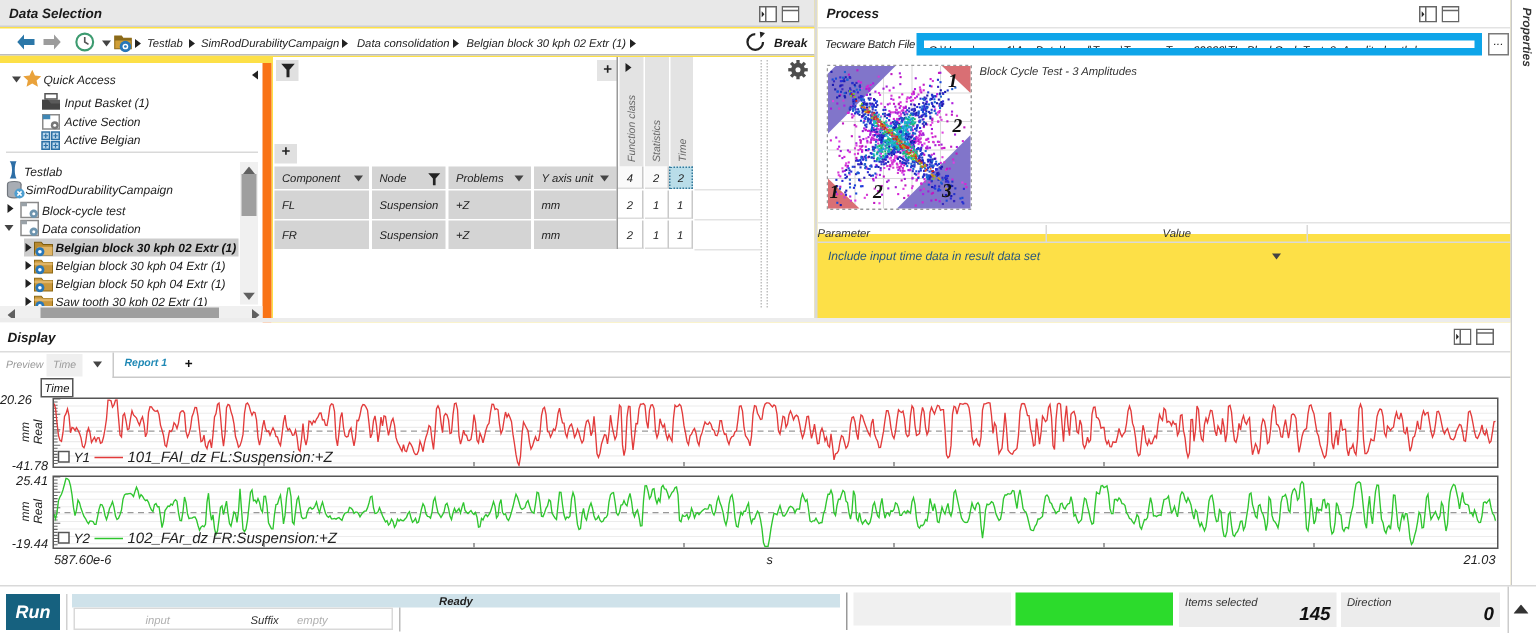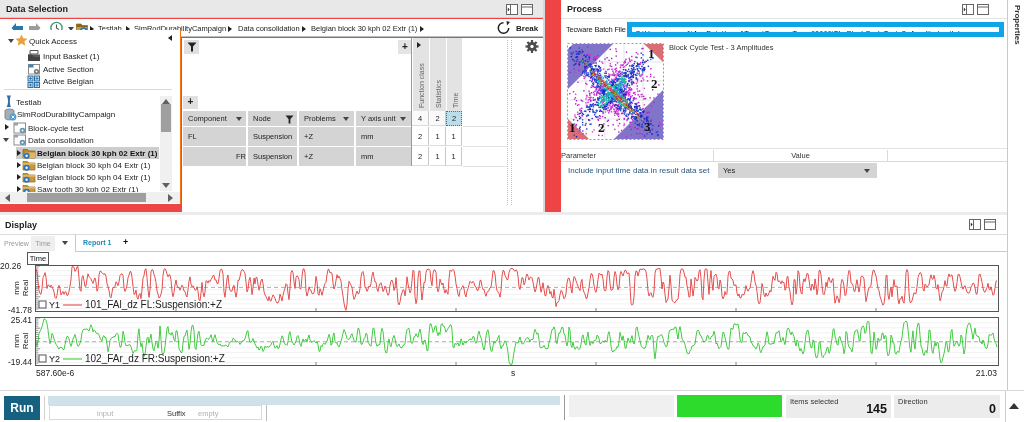--- a/index.html
+++ b/index.html
@@ -1,16 +1,16 @@
 <!DOCTYPE html>
 <html><head><meta charset="utf-8"><style>
 * { margin:0; padding:0; box-sizing:border-box; }
 html,body { width:1024px; height:422px; overflow:hidden; }
 body { font-family:"Liberation Sans", sans-serif; background:#fff; color:#222; }
-#root { position:relative; width:1024px; height:422px; background:#ef4444; }
+#root { position:relative; width:1024px; height:422px; background:#fde047;font-style:italic; }
 .abs { position:absolute; }
 .t8 { font-size:8px; }
 .t7 { font-size:7.5px; }
 .bold { font-weight:bold; }
 .caret-d { width:0; height:0; border-left:3.5px solid transparent; border-right:3.5px solid transparent; border-top:4px solid #444; display:inline-block; }
 .caret-r { width:0; height:0; border-top:3px solid transparent; border-bottom:3px solid transparent; border-left:4px solid #222; display:inline-block; }
 .caret-l { width:0; height:0; border-top:3px solid transparent; border-bottom:3px solid transparent; border-right:4px solid #222; display:inline-block; }
 .cell { position:absolute; background:#d4d4d4; font-size:7.5px; color:#222; padding-left:5px; }
 .ncell { position:absolute; background:#fff; border-right:1px solid #c9c9c9; border-bottom:1px solid #dcdcdc; font-size:7.5px; color:#222; text-align:center; }
 </style></head>
@@ -58,21 +58,21 @@
   <span class="caret-r abs" style="left:302px;top:7px;"></span>
   <div class="abs t7" style="left:311px;top:5px;">Belgian block 30 kph 02 Extr (1)</div>
   <span class="caret-r abs" style="left:420px;top:7px;"></span>
   <svg class="abs" style="left:496px;top:2px;" width="15" height="14">
         <path d="M 7.5 1.8 A 5.2 5.2 0 1 0 12.7 7" fill="none" stroke="#222" stroke-width="1.5"></path>
         <path d="M10.5 0 L14 1 L11 4.4 Z" fill="#222"></path>
       </svg>
   <div class="abs bold" style="left:516px;top:5px;font-size:8px;color:#1a1a1a;">Break</div>
 </div>
 
-<div class="abs" style="left:0;top:30px;width:181px;height:174px;background:#fff;border-right:1px solid #f97316;overflow:hidden;">
+<div class="abs" style="left:0;top:42px;width:181px;height:174px;background:#fff;border-right:6px solid #f97316;overflow:hidden;">
   <span class="caret-d abs" style="left:8px;top:9px;"></span>
   <svg class="abs" style="left:15px;top:4px;" width="13" height="13">
         <path d="M6.5 0.5 L8.3 4.3 L12.5 4.8 L9.4 7.6 L10.3 11.8 L6.5 9.6 L2.7 11.8 L3.6 7.6 L0.5 4.8 L4.7 4.3 Z" fill="#e9a23b"></path>
       </svg>
   <div class="abs t8" style="left:29px;top:7px;">Quick Access</div>
   <span class="caret-l abs" style="left:168px;top:5px;"></span>
   <svg class="abs" style="left:27px;top:20px;" width="14" height="12">
         <path d="M3 0.5 L11 0.5 L11 4 L3 4 Z" fill="#fff" stroke="#555"></path>
         <path d="M1 4.5 L13 4.5 L13 11 L1 11 Z" fill="#5a5a5a"></path>
         <path d="M1 4.5 L5 4.5 L7 7 L13 7 L13 11 L1 11 Z" fill="#444"></path>
@@ -223,36 +223,36 @@
   <div class="ncell" style="left:230px;top:73px;width:17px;height:15px;line-height:15px;background:#fafafa;">4</div>
   <div class="ncell" style="left:248px;top:73px;width:16px;height:15px;line-height:15px;background:#fafafa;">2</div>
   <div class="abs" style="left:264px;top:73px;width:16px;height:15px;background:#b9dde9;border:1px dotted #34789a;font-size:7.5px;line-height:14px;text-align:center;color:#222;">2</div>
   <div class="cell" style="left:1px;top:89px;width:63px;height:19px;line-height:19px;">FL</div>
   <div class="cell" style="left:66px;top:89px;width:49px;height:19px;line-height:19px;">Suspension</div>
   <div class="cell" style="left:117px;top:89px;width:55px;height:19px;line-height:19px;">+Z</div>
   <div class="cell" style="left:174px;top:89px;width:55px;height:19px;line-height:19px;">mm</div>
   <div class="ncell" style="left:230px;top:89px;width:17px;height:19px;line-height:19px;">2</div>
   <div class="ncell" style="left:248px;top:89px;width:16px;height:19px;line-height:19px;">1</div>
   <div class="ncell" style="left:264px;top:89px;width:16px;height:19px;line-height:19px;">1</div>
-  <div class="cell" style="left:1px;top:109px;width:63px;height:19px;line-height:19px;text-align:right;">FR</div>
+  <div class="cell" style="left:1px;top:109px;width:63px;height:19px;line-height:19px;">FR</div>
   <div class="cell" style="left:66px;top:109px;width:49px;height:19px;line-height:19px;">Suspension</div>
   <div class="cell" style="left:117px;top:109px;width:55px;height:19px;line-height:19px;">+Z</div>
   <div class="cell" style="left:174px;top:109px;width:55px;height:19px;line-height:19px;">mm</div>
   <div class="ncell" style="left:230px;top:109px;width:17px;height:19px;line-height:19px;">2</div>
   <div class="ncell" style="left:248px;top:109px;width:16px;height:19px;line-height:19px;">1</div>
   <div class="ncell" style="left:264px;top:109px;width:16px;height:19px;line-height:19px;">1</div>
   <div class="abs" style="left:229px;top:0px;width:1px;height:128px;background:#9a9a9a;"></div>
   <div class="abs" style="left:281px;top:88px;width:44px;border-top:1px solid #e3e3e3;"></div>
   <div class="abs" style="left:281px;top:108px;width:44px;border-top:1px solid #e3e3e3;"></div>
   <div class="abs" style="left:281px;top:128px;width:44px;border-top:1px solid #e3e3e3;"></div>
 </div>
 
 <div class="abs" style="left:543px;top:0;width:2px;height:212px;background:#d9d9d9;"></div>
 
-<div class="abs" style="left:545px;top:0;width:462px;height:212px;background:#fff;margin-left:16px;">
+<div class="abs" style="left:545px;top:0;width:462px;height:156px;background:#fff;">
   <div class="abs bold" style="left:6px;top:4px;font-size:9px;color:#1a1a1a;">Process</div>
   <svg class="abs" style="left:401px;top:4px;" width="12" height="11">
         <rect x="0.5" y="0.5" width="11" height="10" fill="#fff" stroke="#666"></rect>
         <line x1="4.5" y1="0.5" x2="4.5" y2="10.5" stroke="#666"></line>
         <path d="M1.8 3.5 L3.6 5.5 L1.8 7.5 Z" fill="#222"></path>
       </svg>
   <svg class="abs" style="left:416px;top:4px;" width="12" height="11">
         <rect x="0.5" y="0.5" width="11" height="10" fill="#fff" stroke="#666"></rect>
         <line x1="0.5" y1="3" x2="11.5" y2="3" stroke="#666"></line>
       </svg>
@@ -2188,21 +2188,20 @@
   </svg>
   <div class="abs t7" style="left:108px;top:43px;color:#333;">Block Cycle Test - 3 Amplitudes</div>
 
   <div class="abs" style="left:0;top:148px;width:462px;border-top:1px solid #e3e3e3;"></div>
   <div class="abs" style="left:0;top:150px;width:462px;height:12px;border-bottom:1px solid #d9d9d9;"></div>
   <div class="abs t7" style="left:0;top:151px;width:153px;color:#333;">Parameter</div>
   <div class="abs t7" style="left:153px;top:151px;width:173px;text-align:center;color:#333;">Value</div>
   <div class="abs" style="left:152px;top:150px;width:1px;height:12px;background:#d9d9d9;"></div>
   <div class="abs" style="left:326px;top:150px;width:1px;height:12px;background:#d9d9d9;"></div>
   <div class="abs" style="left:7px;top:166px;font-size:8px;color:#29567d;">Include input time data in result data set</div>
-  <div class="abs" style="left:157px;top:163px;width:159px;height:15px;background:#d4d4d4;font-size:7.5px;line-height:15px;padding-left:5px;color:#222;">Yes</div>
   <span class="caret-d abs" style="left:303px;top:169px;"></span>
 </div>
 
 <div class="abs" style="left:1007px;top:0;width:17px;height:422px;background:#fff;border-left:1px solid #c9c9c9;"></div>
 <div class="abs bold" style="left:1022px;top:5px;width:54px;height:14px;transform:rotate(90deg);transform-origin:0 0;font-size:8px;color:#333;">Properties</div>
 
 <div class="abs" style="left:0;top:212px;width:1007px;height:3px;background:#ececec;"></div>
 
 <div class="abs" style="left:0;top:215px;width:1007px;height:175px;background:#fff;">
   <div class="abs bold" style="left:5px;top:5px;font-size:9px;color:#1a1a1a;">Display</div>
@@ -2327,20 +2326,21 @@
   </svg>
   <div class="abs" style="left:36px;top:153px;font-size:8.5px;color:#222;">587.60e-6</div>
   <div class="abs" style="left:511px;top:153px;font-size:8.5px;color:#222;">s</div>
   <div class="abs" style="left:947px;top:153px;width:50px;font-size:8.5px;text-align:right;color:#222;">21.03</div>
 </div>
 
 <div class="abs" style="left:0;top:390px;width:1024px;height:32px;background:#fff;border-top:1px solid #d9d9d9;">
   <div class="abs" style="left:4px;top:5px;width:36px;height:24px;background:#16617f;color:#fff;font-weight:bold;font-size:12px;text-align:center;line-height:24px;">Run</div>
   <div class="abs" style="left:44px;top:5px;width:1px;height:24px;background:#d0d0d0;"></div>
   <div class="abs" style="left:48px;top:5px;width:512px;height:9px;background:#cfe2ea;"></div>
+  <div class="abs bold" style="left:48px;top:5px;width:512px;height:9px;font-size:7.5px;line-height:9px;text-align:center;color:#222;">Ready</div>
   <div class="abs" style="left:49px;top:14px;width:213px;height:15px;border:1px solid #d9d9d9;background:#fff;"></div>
   <div class="abs t7" style="left:53px;top:18px;color:#333;margin-top:13px;">Run name</div>
   <div class="abs t7" style="left:97px;top:18px;color:#b0b0b0;">input</div>
   <div class="abs t7" style="left:167px;top:18px;color:#333;">Suffix</div>
   <div class="abs t7" style="left:198px;top:18px;color:#b0b0b0;">empty</div>
   <div class="abs" style="left:266px;top:14px;width:1px;height:16px;background:#bbb;"></div>
   <div class="abs" style="left:564px;top:4px;width:1px;height:25px;background:#999;"></div>
   <div class="abs" style="left:569px;top:4px;width:105px;height:22px;background:#f0f0f0;"></div>
   <div class="abs" style="left:677px;top:4px;width:105px;height:22px;background:#2cdb2c;"></div>
   <div class="abs" style="left:786px;top:4px;width:105px;height:23px;background:#ececec;"></div>

